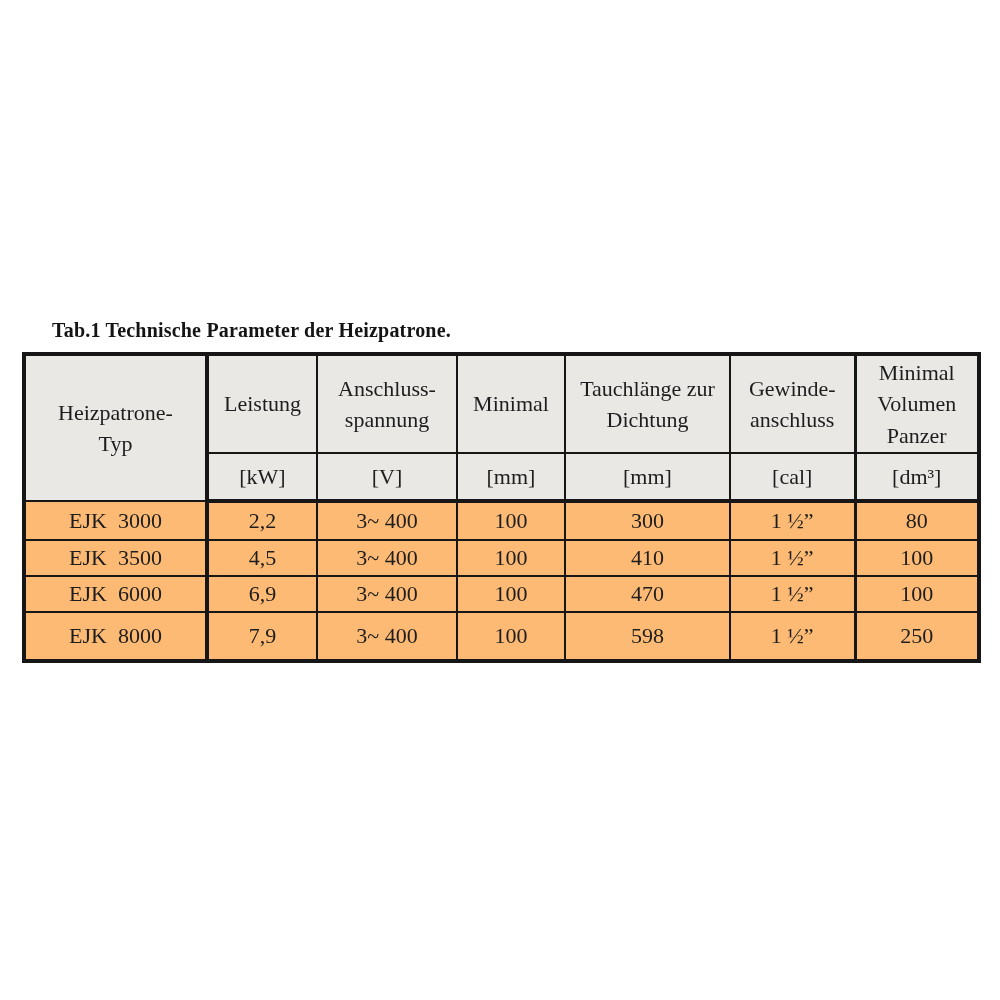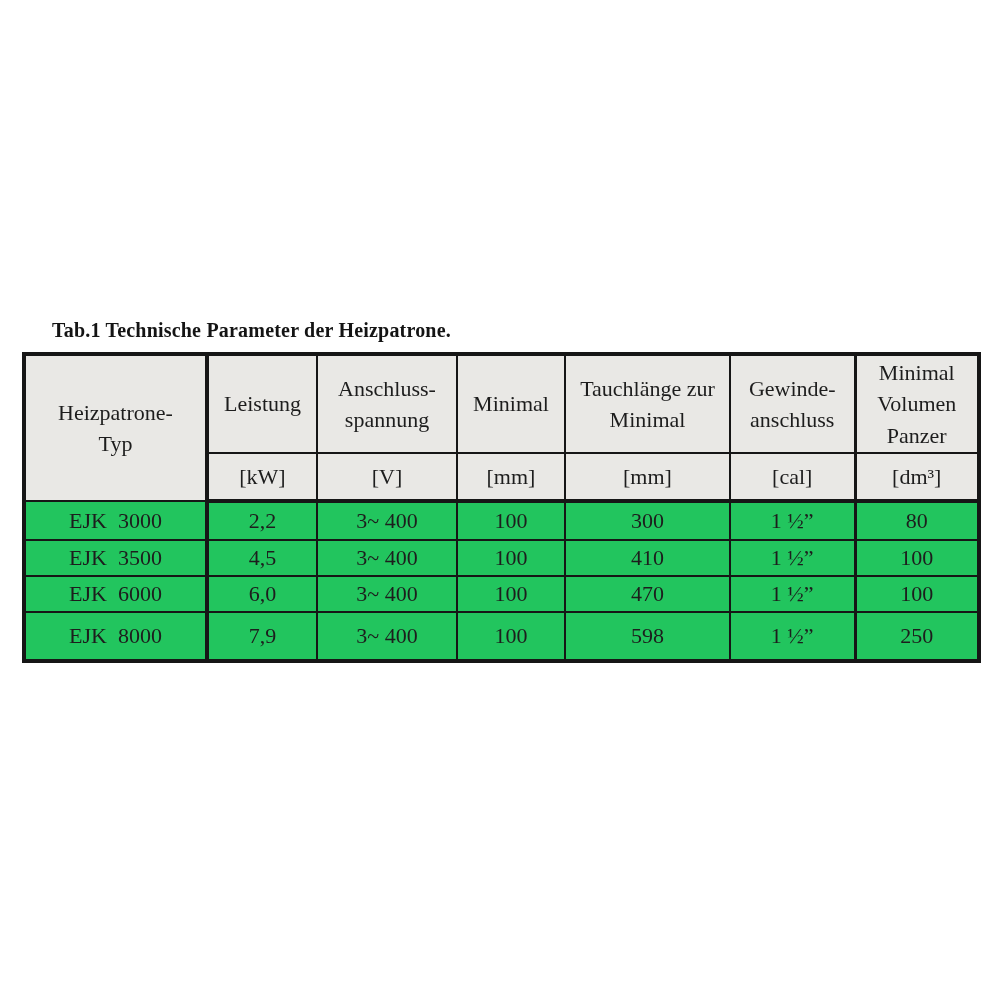--- a/index.html
+++ b/index.html
@@ -40,21 +40,21 @@
     vertical-align: middle;
     font-size: 22px;
     font-weight: normal;
     line-height: 1.42;
     white-space: pre-wrap;
     color: #1d1d1d;
     padding: 0 2px;
   }
   
   table.params thead th { background: #e9e8e5; }
-  table.params tbody td { background: #22c55e; }
+  table.params tbody td { background: #fdba74; }
   
   .b-right-thick { border-right-width: 4px !important; }
   
   .b-left-med { border-left-width: 3px !important; }
   
   tr.unit-row th { border-bottom-width: 4px; }
   th.th-typ { border-bottom-width: 4px; }
   
   tr.head-row  { height: 99px; }
   tr.unit-row  { height: 48px; }
@@ -82,21 +82,21 @@
     </colgroup>
     <thead>
       <tr class="head-row">
         <th rowspan="2" class="th-typ b-right-thick">Heizpatrone-
 Typ</th>
         <th>Leistung</th>
         <th>Anschluss-
 spannung</th>
         <th>Minimal</th>
         <th>Tauchlänge zur
-Minimal</th>
+Dichtung</th>
         <th>Gewinde-
 anschluss</th>
         <th class="b-left-med">Minimal
 Volumen
 Panzer</th>
       </tr>
       <tr class="unit-row">
         <th>[kW]</th>
         <th>[V]</th>
         <th>[mm]</th>
@@ -119,21 +119,21 @@
         <td class="b-right-thick">EJK  3500</td>
         <td>4,5</td>
         <td>3~ 400</td>
         <td>100</td>
         <td>410</td>
         <td>1 ½”</td>
         <td class="b-left-med">100</td>
       </tr>
       <tr class="r3">
         <td class="b-right-thick">EJK  6000</td>
-        <td>6,0</td>
+        <td>6,9</td>
         <td>3~ 400</td>
         <td>100</td>
         <td>470</td>
         <td>1 ½”</td>
         <td class="b-left-med">100</td>
       </tr>
       <tr class="r4">
         <td class="b-right-thick">EJK  8000</td>
         <td>7,9</td>
         <td>3~ 400</td>

